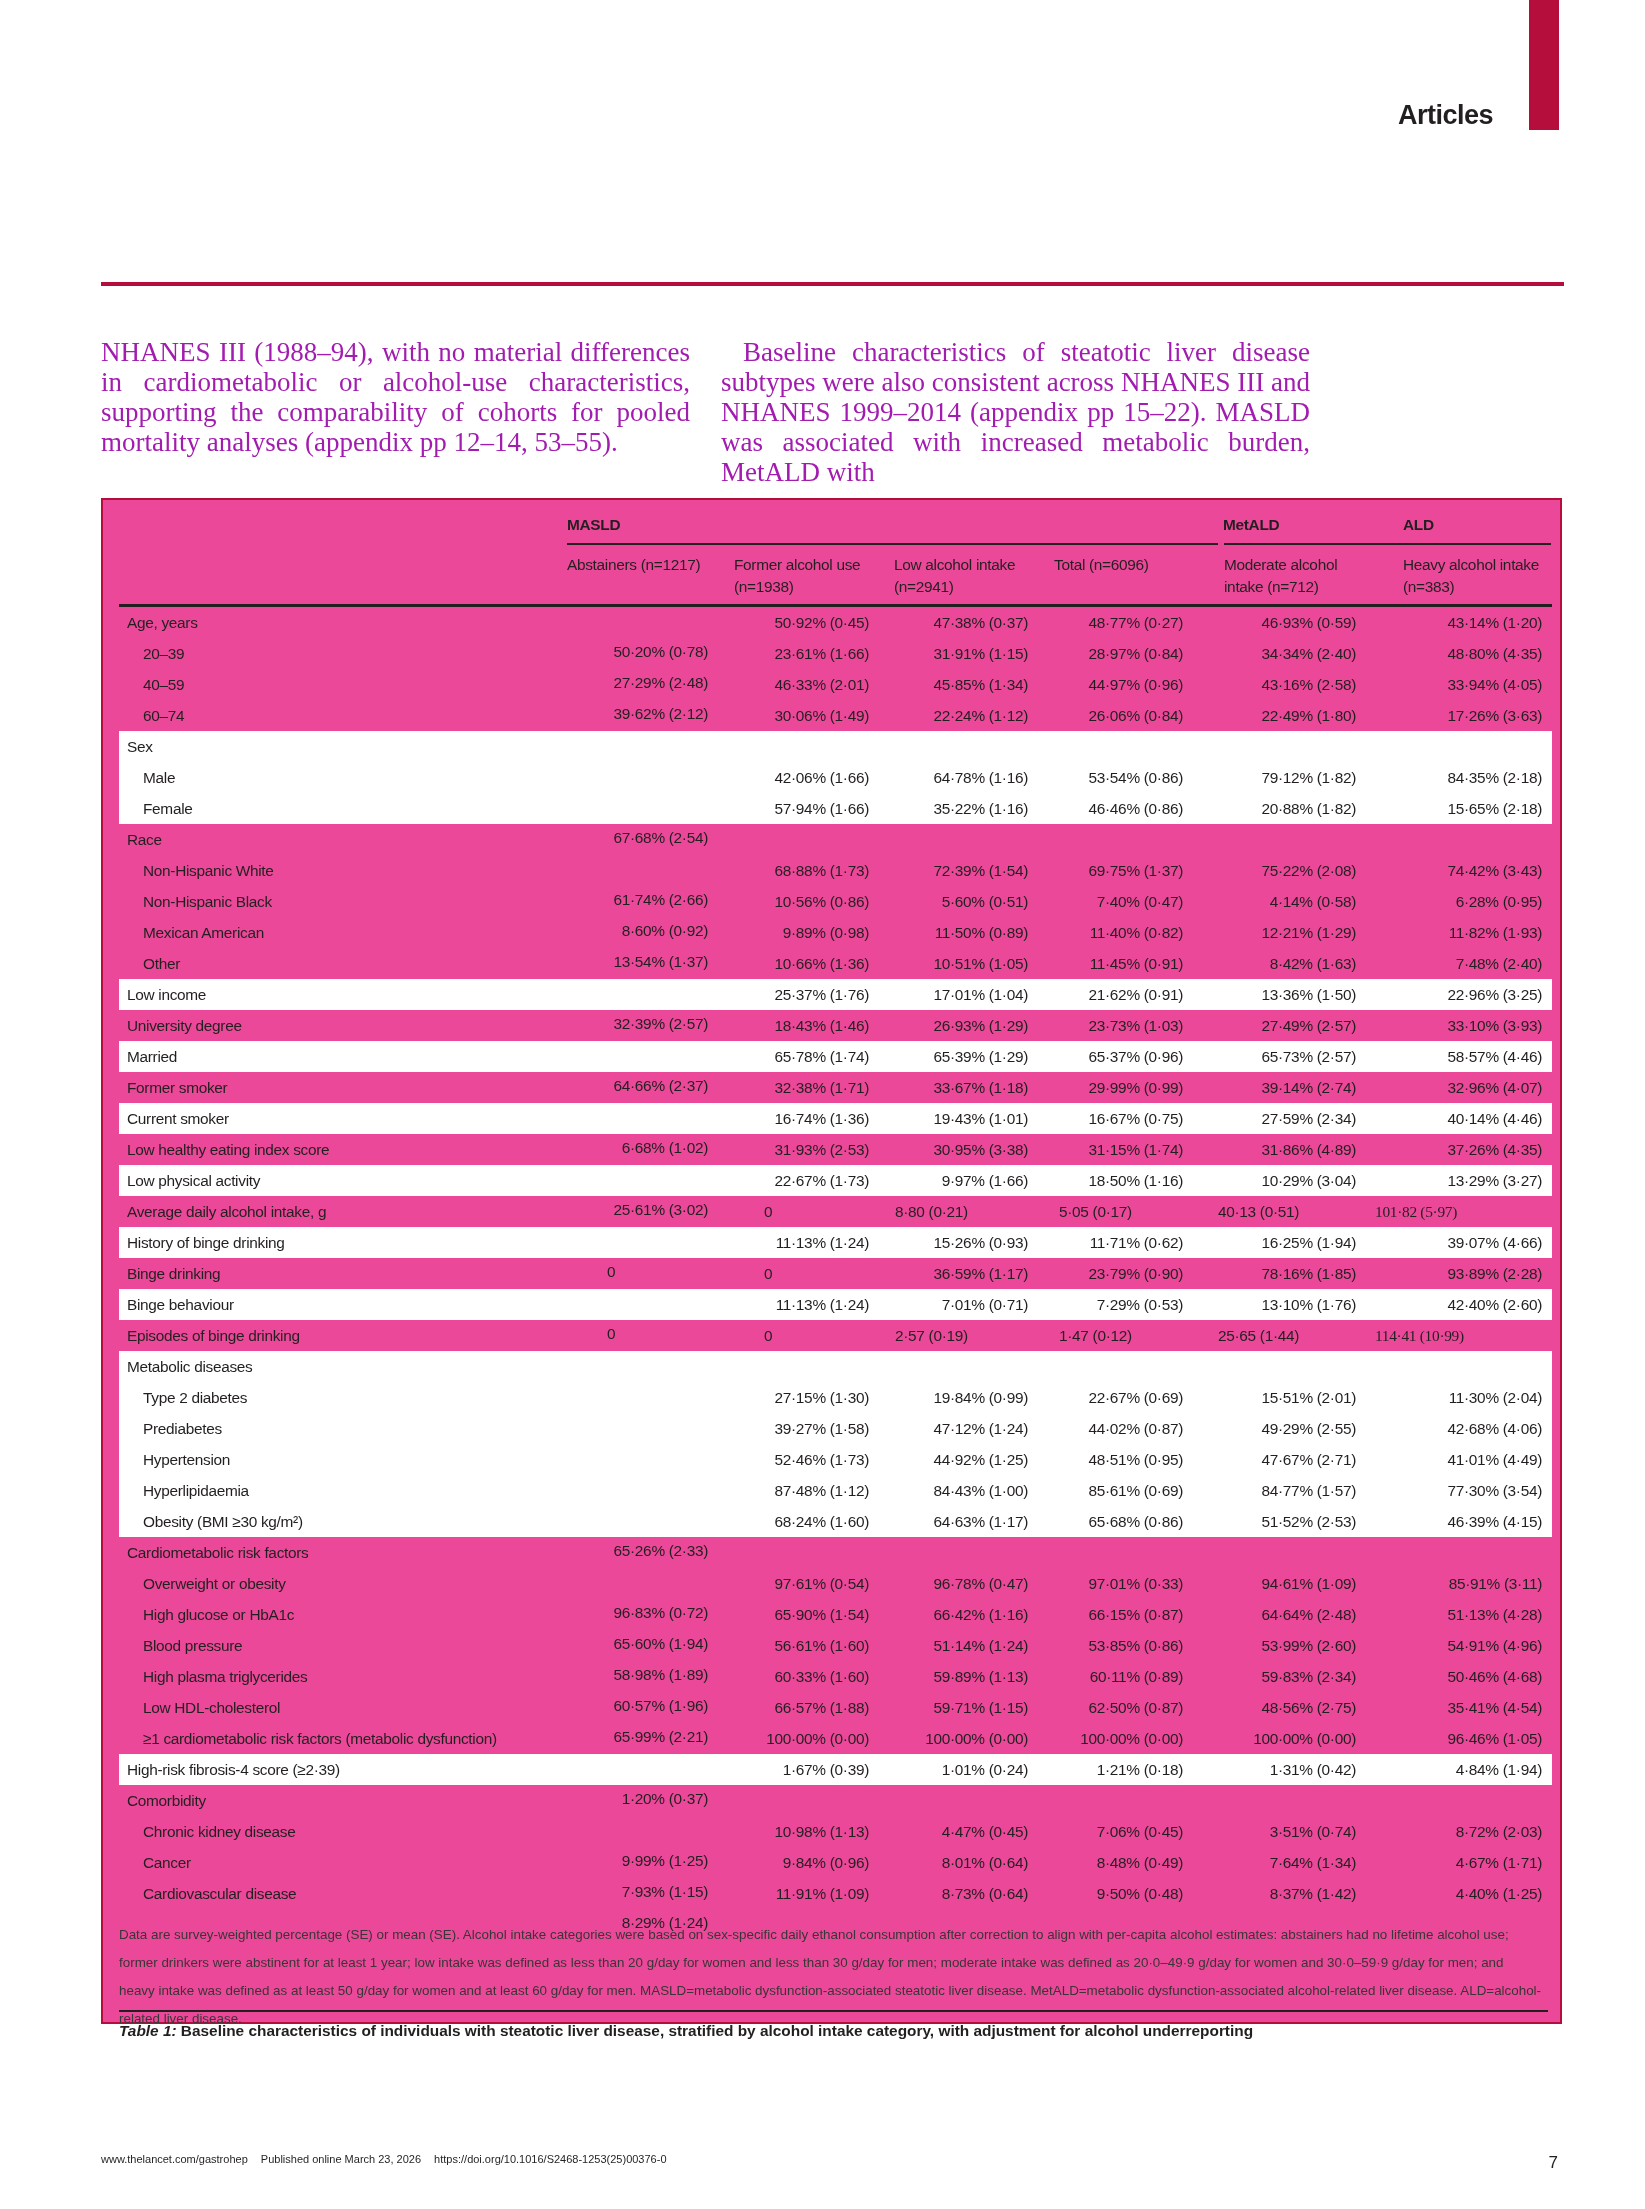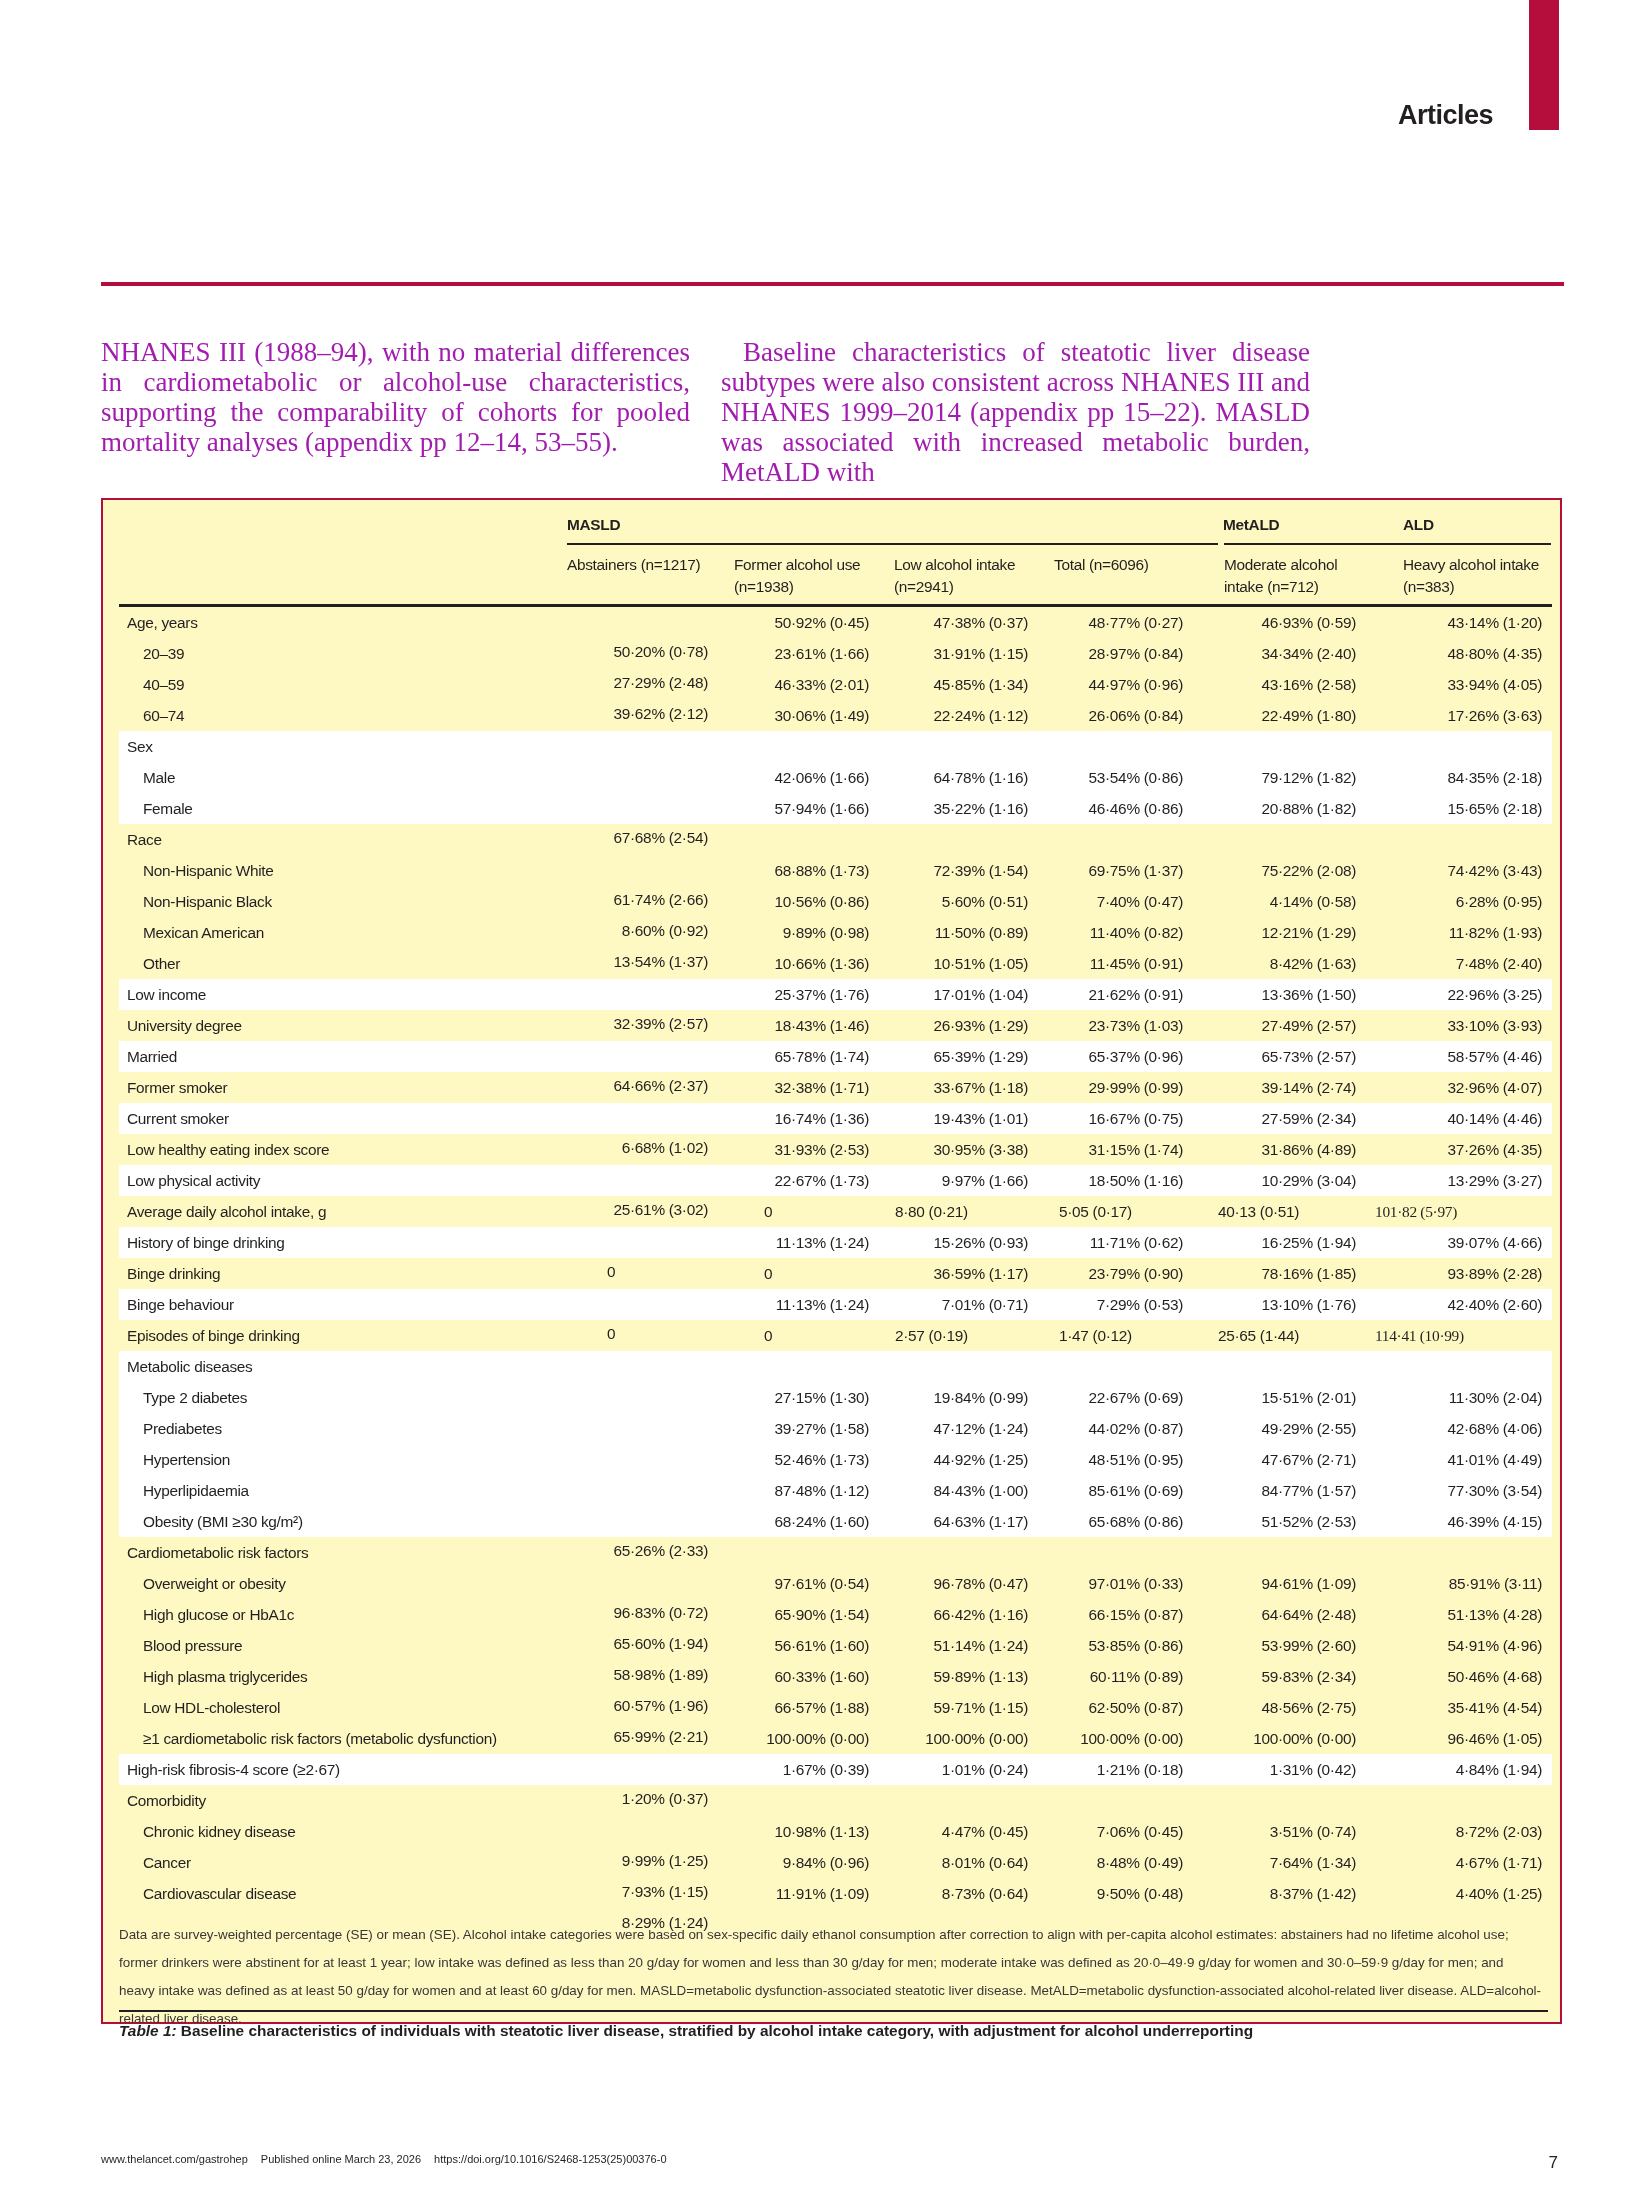--- a/index.html
+++ b/index.html
@@ -6,21 +6,21 @@
   body { width: 1646px; height: 2210px; position: relative; font-family: "Liberation Sans", sans-serif; color: #231f20; overflow: hidden; }
   .accent-bar { position: absolute; left: 1529px; top: 0; width: 30px; height: 130px; background: #b50e3c; }
   .section-label { position: absolute; right: 153px; top: 100px; font-family: "Liberation Sans", sans-serif; font-weight: bold; font-size: 27px; color: #231f20; letter-spacing: -0.5px; }
   .header-rule { position: absolute; left: 101px; top: 282px; width: 1463px; height: 4px; background: #b50e3c; }
   .body-col { position: absolute; top: 337px; width: 589px; font-family: "Liberation Serif", serif; font-size: 27px; line-height: 30px; text-align: justify; color: #a21caf; }
   .body-col.left { left: 101px; }
   .body-col.right { left: 721px; }
   .body-col.right p { text-indent: 22px; }
   .body-col p { margin: 0; }
 
-  .table-box { position: absolute; left: 101px; top: 498px; width: 1461px; height: 1526px; background: #fef9c3; border: 2px solid #b50e3c; box-sizing: border-box; }
+  .table-box { position: absolute; left: 101px; top: 498px; width: 1461px; height: 1526px; background: #ec4899; border: 2px solid #b50e3c; box-sizing: border-box; }
   .tbl { position: absolute; left: 16px; top: 0; width: 1433px; font-family: "Liberation Sans", sans-serif; font-size: 15.4px; color: #231f20; letter-spacing: -0.3px; }
   .grp-row { position: relative; height: 44px; }
   .grp { position: absolute; top: 16px; font-weight: bold; font-size: 15.4px; }
   .grp-line { position: absolute; top: 43px; height: 1.5px; background: #231f20; }
   .sub-row { position: relative; height: 60px; }
   .sub { position: absolute; top: 10px; line-height: 22px; font-size: 15.4px; }
   .thick-rule { height: 3px; background: #231f20; }
   .row { position: relative; height: 31px; line-height: 31px; white-space: nowrap; }
   .row.white { background: #ffffff; }
   .row .lbl { position: absolute; left: 8px; }
@@ -407,21 +407,21 @@
         <div class="row">
           <span class="lbl indent">≥1 cardiometabolic risk factors (metabolic dysfunction)</span>
           <span class="v c0">100·00% (0·00)</span>
           <span class="v c1">100·00% (0·00)</span>
           <span class="v c2">100·00% (0·00)</span>
           <span class="v c3">100·00% (0·00)</span>
           <span class="v c4">100·00% (0·00)</span>
           <span class="v c5">96·46% (1·05)</span>
         </div>
         <div class="row white">
-          <span class="lbl">High-risk fibrosis-4 score (≥2·67)</span>
+          <span class="lbl">High-risk fibrosis-4 score (≥2·39)</span>
           <span class="v c0">1·20% (0·37)</span>
           <span class="v c1">1·67% (0·39)</span>
           <span class="v c2">1·01% (0·24)</span>
           <span class="v c3">1·21% (0·18)</span>
           <span class="v c4">1·31% (0·42)</span>
           <span class="v c5">4·84% (1·94)</span>
         </div>
         <div class="row">
           <span class="lbl">Comorbidity</span>
           <span class="v c0"></span>

